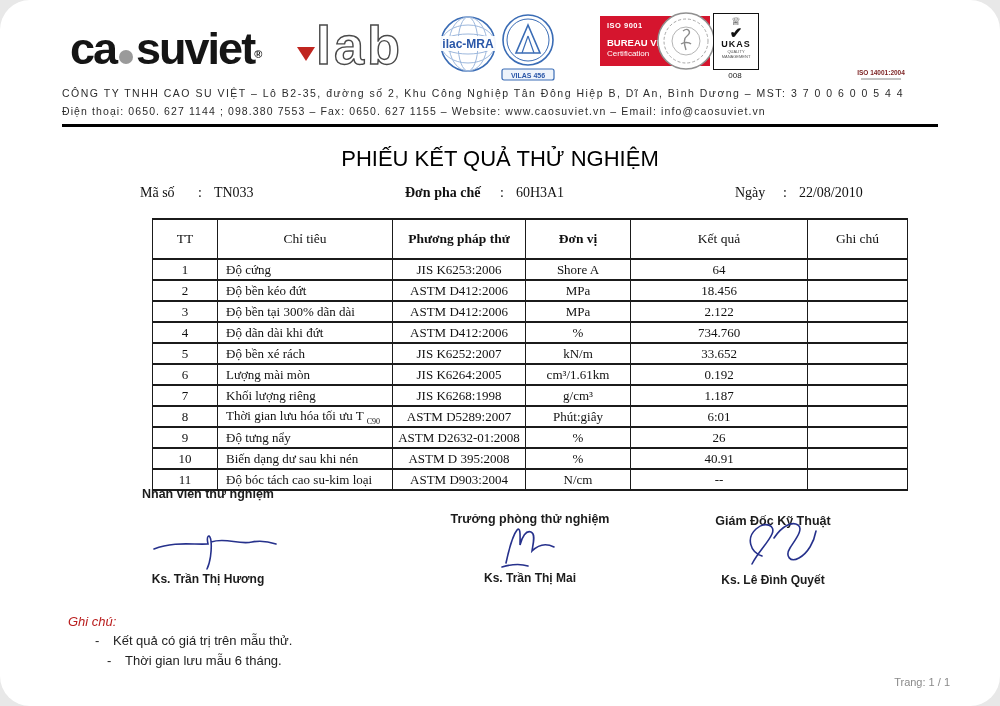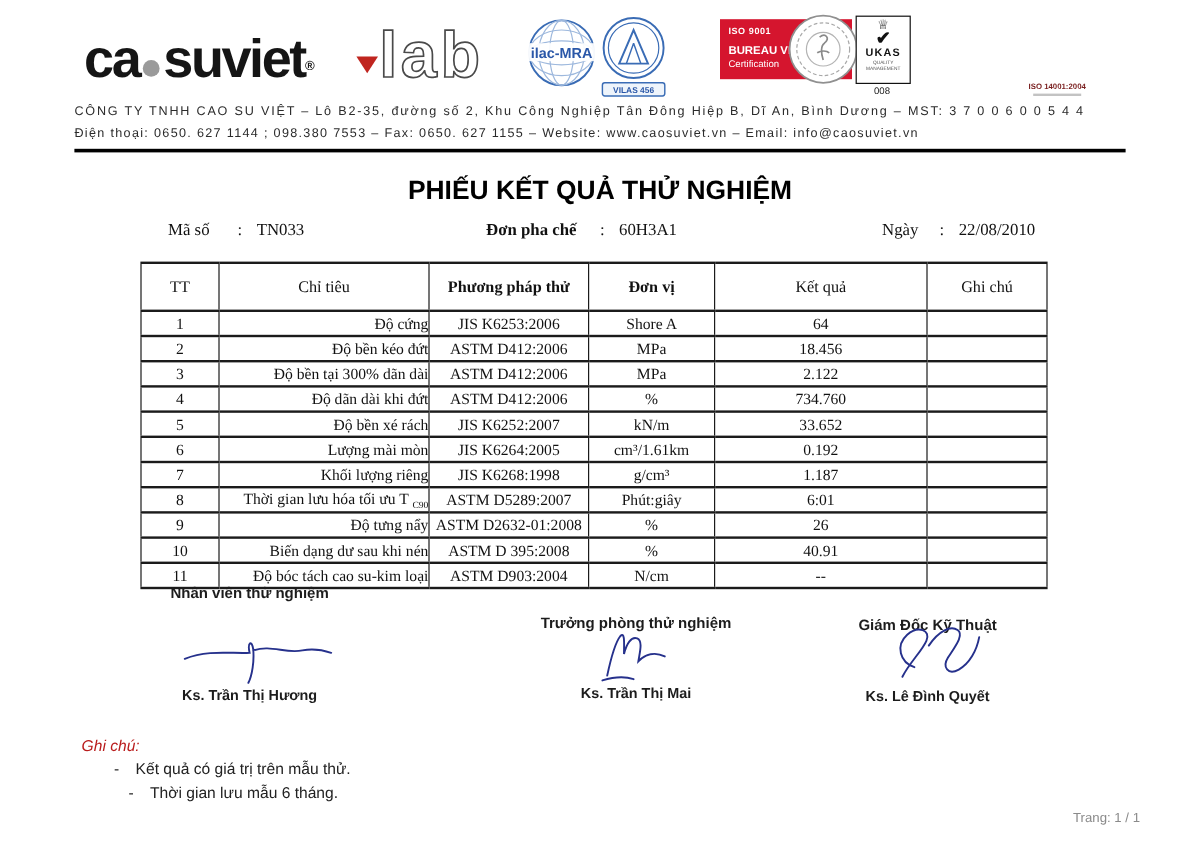--- a/index.html
+++ b/index.html
@@ -1,17 +1,17 @@
 <!DOCTYPE html>
 <html><head>
 <meta charset="utf-8">
 <style>
   html,body{margin:0;padding:0;background:#e8e8e8;}
   .page{position:relative;width:1000px;height:706px;background:#ffffff;overflow:hidden;
-        font-family:"Liberation Serif",serif;color:#111;}
+        font-family:"Liberation Serif",serif;color:#111;border-radius:30px;}
   .abs{position:absolute;}
 
   
   .csv-logo{left:70px;top:26px;font-family:"Liberation Sans",sans-serif;font-weight:bold;
             font-size:45px;letter-spacing:-2px;color:#151515;line-height:1;}
   .csv-dot{display:inline-block;width:14px;height:14px;border-radius:50%;background:#9a9a9a;margin:0 3px;}
   .csv-reg{font-size:11px;vertical-align:6px;letter-spacing:0;}
   .lab-tri{left:297px;top:47px;width:0;height:0;border-left:9px solid transparent;
            border-right:9px solid transparent;border-top:14px solid #c0251f;}
   .bv-box{left:600px;top:16px;width:110px;height:50px;background:#d5152e;}
@@ -43,36 +43,36 @@
 
   
   .co-line{left:62px;width:880px;font-family:"Liberation Sans",sans-serif;color:#2b2b2b;
            white-space:nowrap;}
   .co-line1{top:87px;font-size:10.5px;letter-spacing:1.5px;}
   .co-line2{top:105px;font-size:10.5px;letter-spacing:1.1px;}
   .rule{left:62px;top:124px;width:876px;height:3px;background:#000;}
 
   
   .doc-title{left:0;top:146px;width:1000px;text-align:center;font-family:"Liberation Sans",sans-serif;
-             font-weight:bold;font-size:22px;color:#000;}
+             font-weight:normal;font-size:22px;color:#000;}
   .meta{top:185px;font-size:14px;}
   .meta .lbl{display:inline-block;}
   .meta .val{margin-left:12px;}
 
   
-  table.results{position:absolute;left:117px;top:218px;width:755px;border-collapse:collapse;
+  table.results{position:absolute;left:152px;top:218px;width:755px;border-collapse:collapse;
                 table-layout:fixed;font-family:"Liberation Serif",serif;}
   table.results th,table.results td{border:1px solid #1b1b1b;border-top-width:2px;
                 border-bottom-width:2px;padding:0;overflow:hidden;white-space:nowrap;}
   table.results thead tr{height:40px;}
   table.results tbody tr{height:21px;}
   table.results th{font-size:13.5px;font-weight:normal;text-align:center;}
   table.results th.bold{font-weight:bold;}
   table.results td{font-size:13px;text-align:center;}
-  table.results td.col-name{text-align:right;padding-left:8px;}
+  table.results td.col-name{text-align:left;padding-left:8px;}
   table.results sub{font-size:8px;}
 
   
   .sig-title,.sig-name{text-align:center;font-family:"Liberation Sans",sans-serif;font-weight:bold;color:#1c1c1c;}
   .sig-title{font-size:12.5px;}
   .sig-name{font-size:12px;}
 
   
   .notes-label{left:68px;top:614px;font-family:"Liberation Sans",sans-serif;font-style:italic;
                font-size:13px;color:#b91c1c;}

